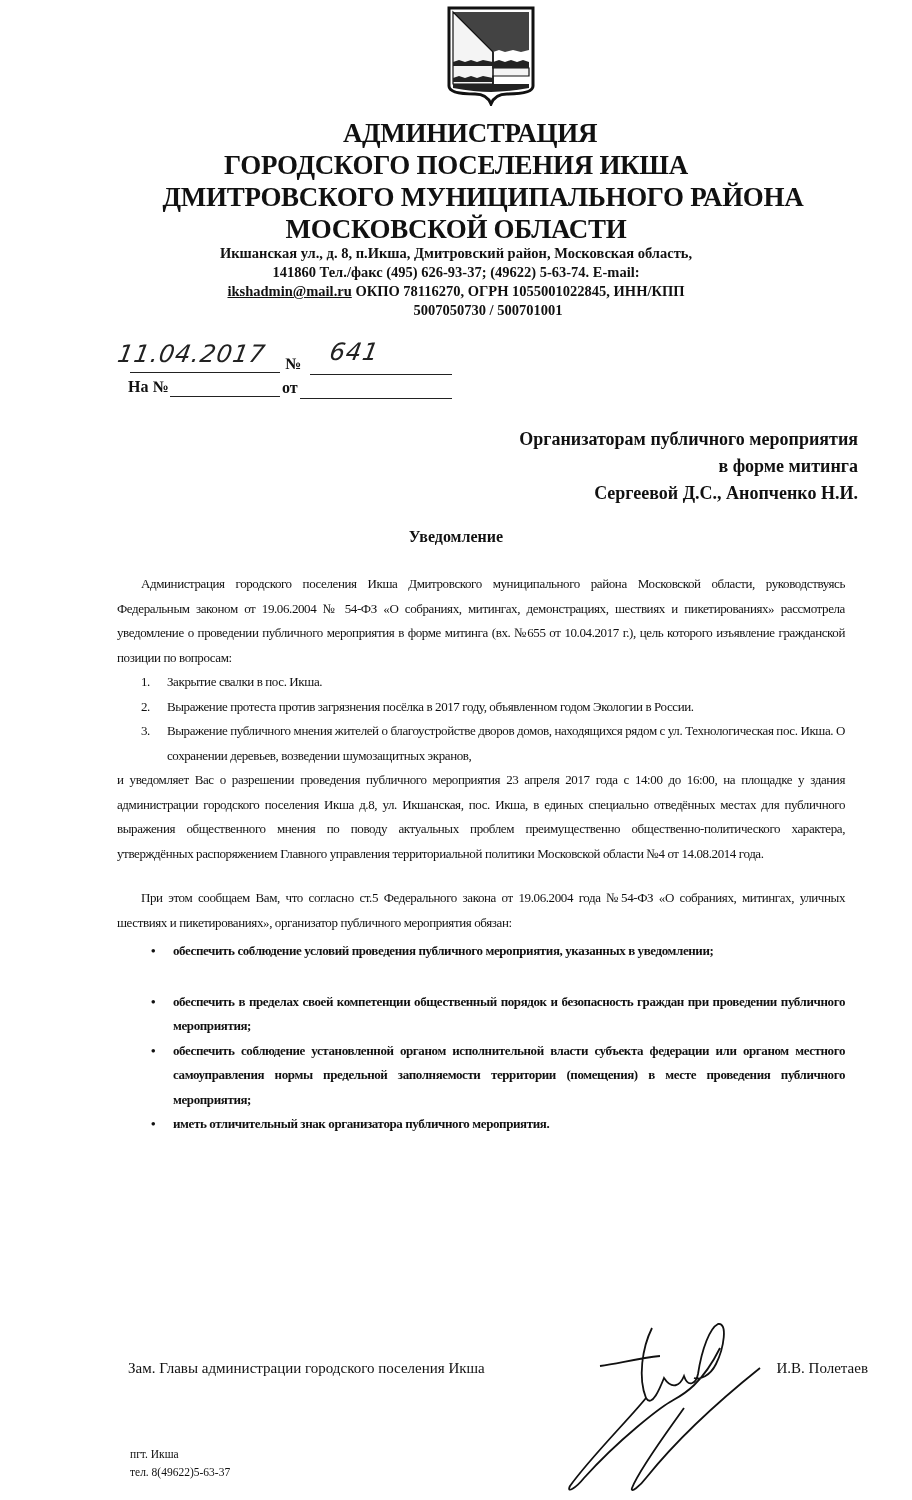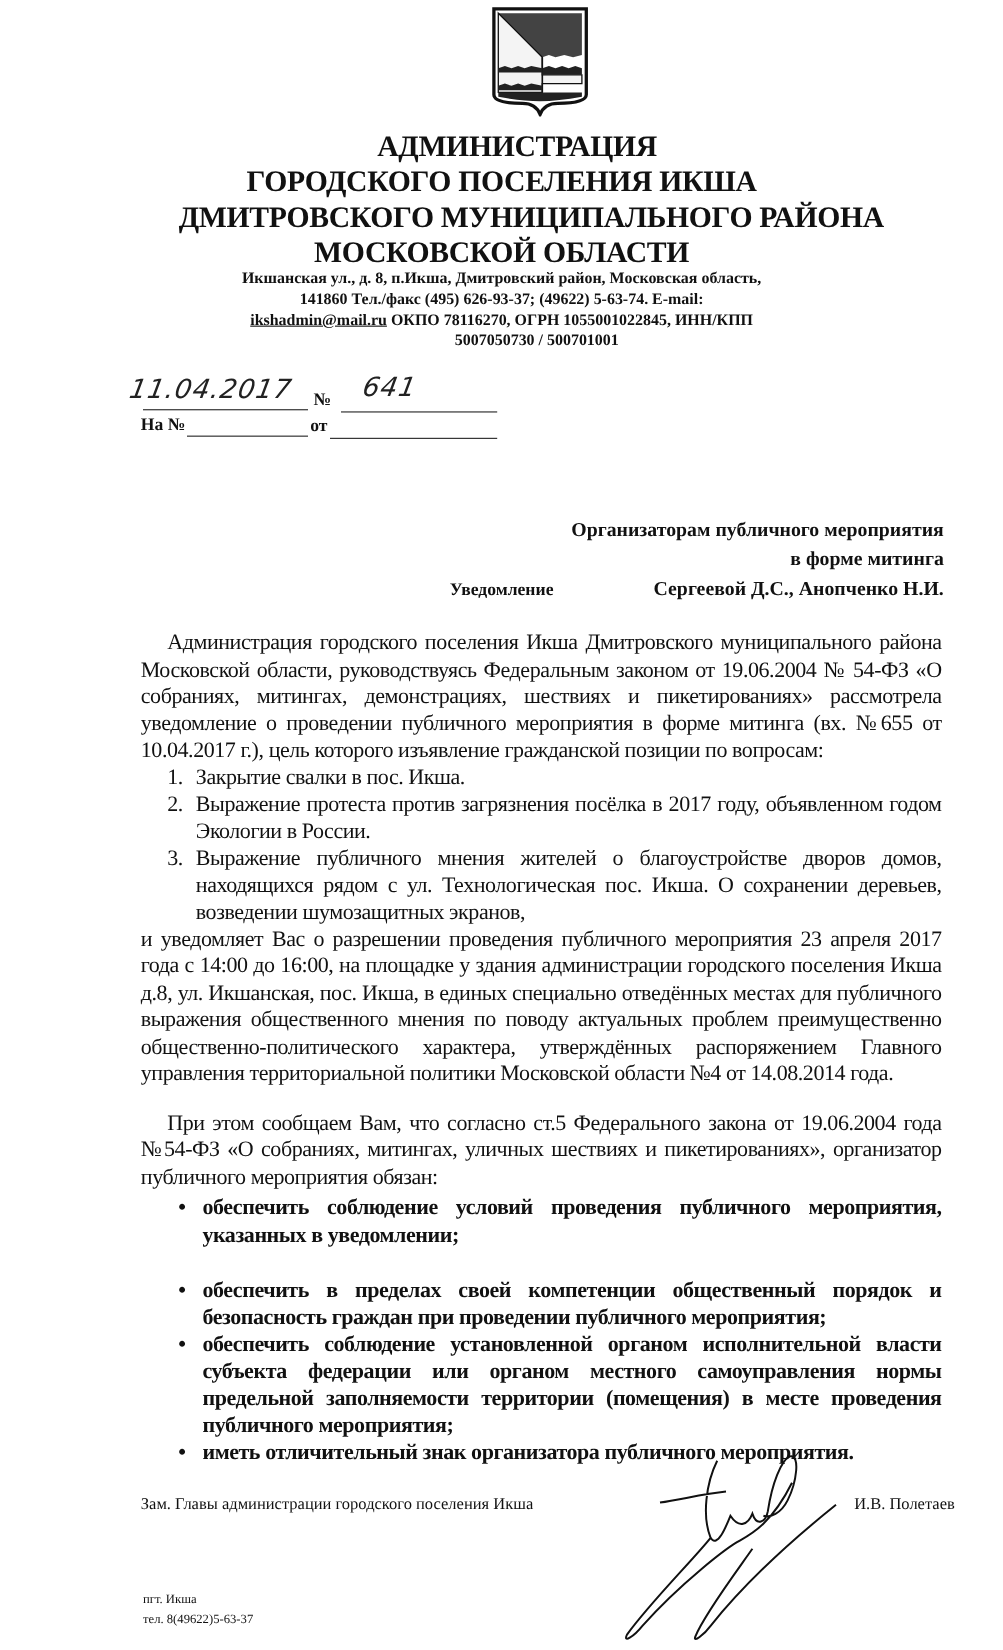--- a/index.html
+++ b/index.html
@@ -5,23 +5,23 @@
   html, body { margin:0; padding:0; background:#fff; }
   body { width:912px; height:1500px; position:relative; overflow:hidden; color:#111; font-family:"Liberation Serif", serif; }
   .abs { position:absolute; }
   .crest { left:447px; top:6px; width:90px; height:100px; }
   .hdr { left:0; width:912px; text-align:center; font-weight:bold; font-size:27px; line-height:31px; letter-spacing:-0.3px; }
   .addr { left:0; width:912px; text-align:center; font-weight:bold; font-size:14.5px; line-height:19px; }
   .addr .email { text-decoration:underline; }
   .hand { font-family:"DejaVu Sans", sans-serif; font-style:italic; font-size:24px; color:#222; letter-spacing:1px; transform:skewX(-10deg); }
   .lbl { font-weight:bold; font-size:16px; }
   .line { border-bottom:1.5px solid #222; height:0; }
-  .addressee { right:54px; width:500px; text-align:right; font-weight:bold; font-size:18px; line-height:27px;margin-top:42px; }
+  .addressee { right:54px; width:500px; text-align:right; font-weight:bold; font-size:18px; line-height:27px; }
   .title { left:0; width:912px; text-align:center; font-weight:bold; font-size:16px; }
-  .para { left:128px; width:728px; font-size:20px; line-height:24.5px; text-align:justify; letter-spacing:-0.4px; }
+  .para { left:117px; width:728px; font-size:13px; line-height:24.5px; text-align:justify; letter-spacing:-0.4px; }
   .indent { text-indent:24px; }
   ol.num { margin:0; padding:0; list-style:none; }
   ol.num li { position:relative; padding-left:50px; }
   ol.num li .n { position:absolute; left:24px; }
   ul.bul { margin:0; padding:0; list-style:none; }
   ul.bul li { position:relative; padding-left:22px; font-weight:bold; }
   ul.bul li .b { position:absolute; left:0; top:0; }
   .sig { left:128px; width:740px; font-size:15px; }
   .foot { left:130px; font-size:11.5px; line-height:18px; }
 </style>

